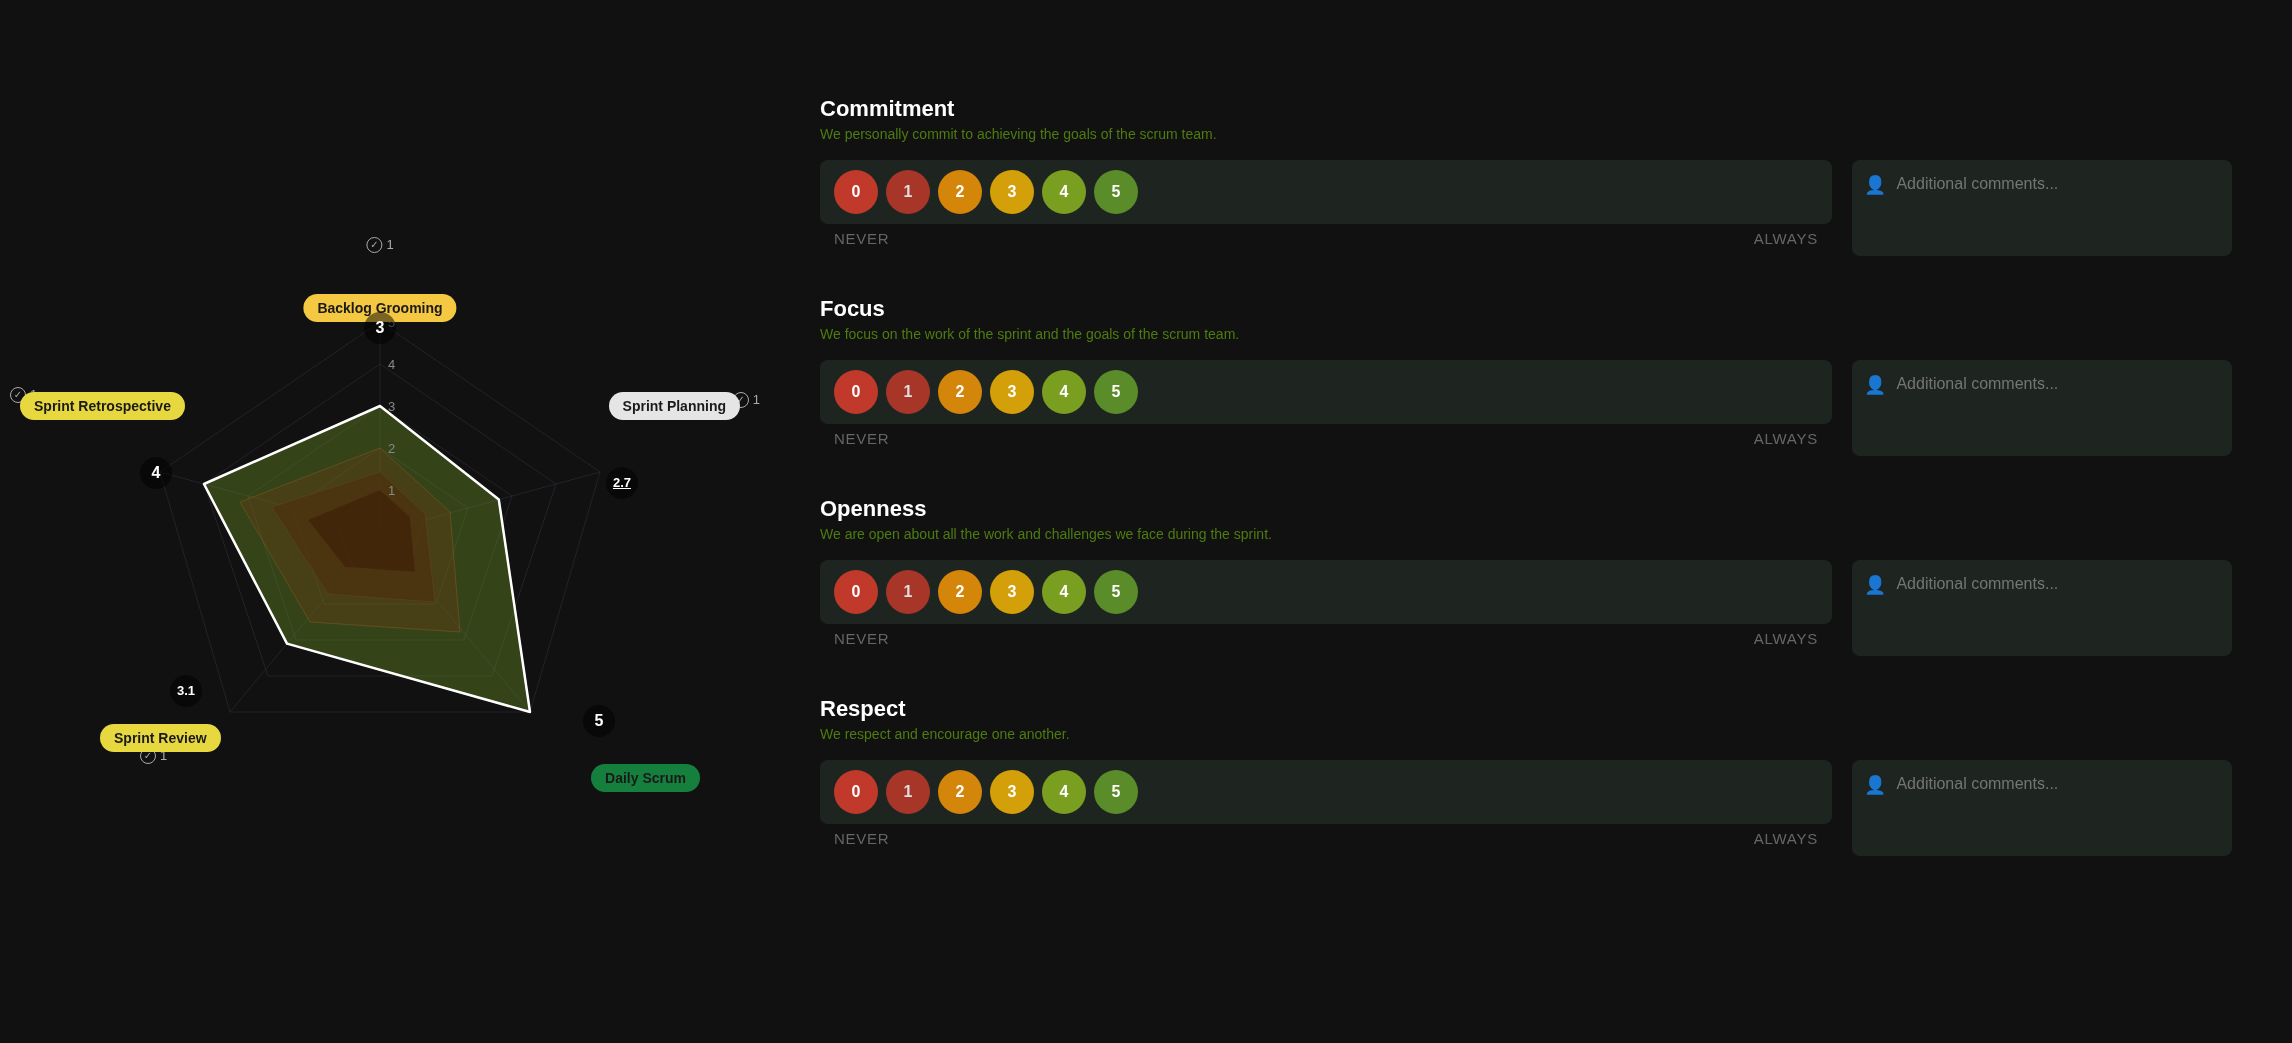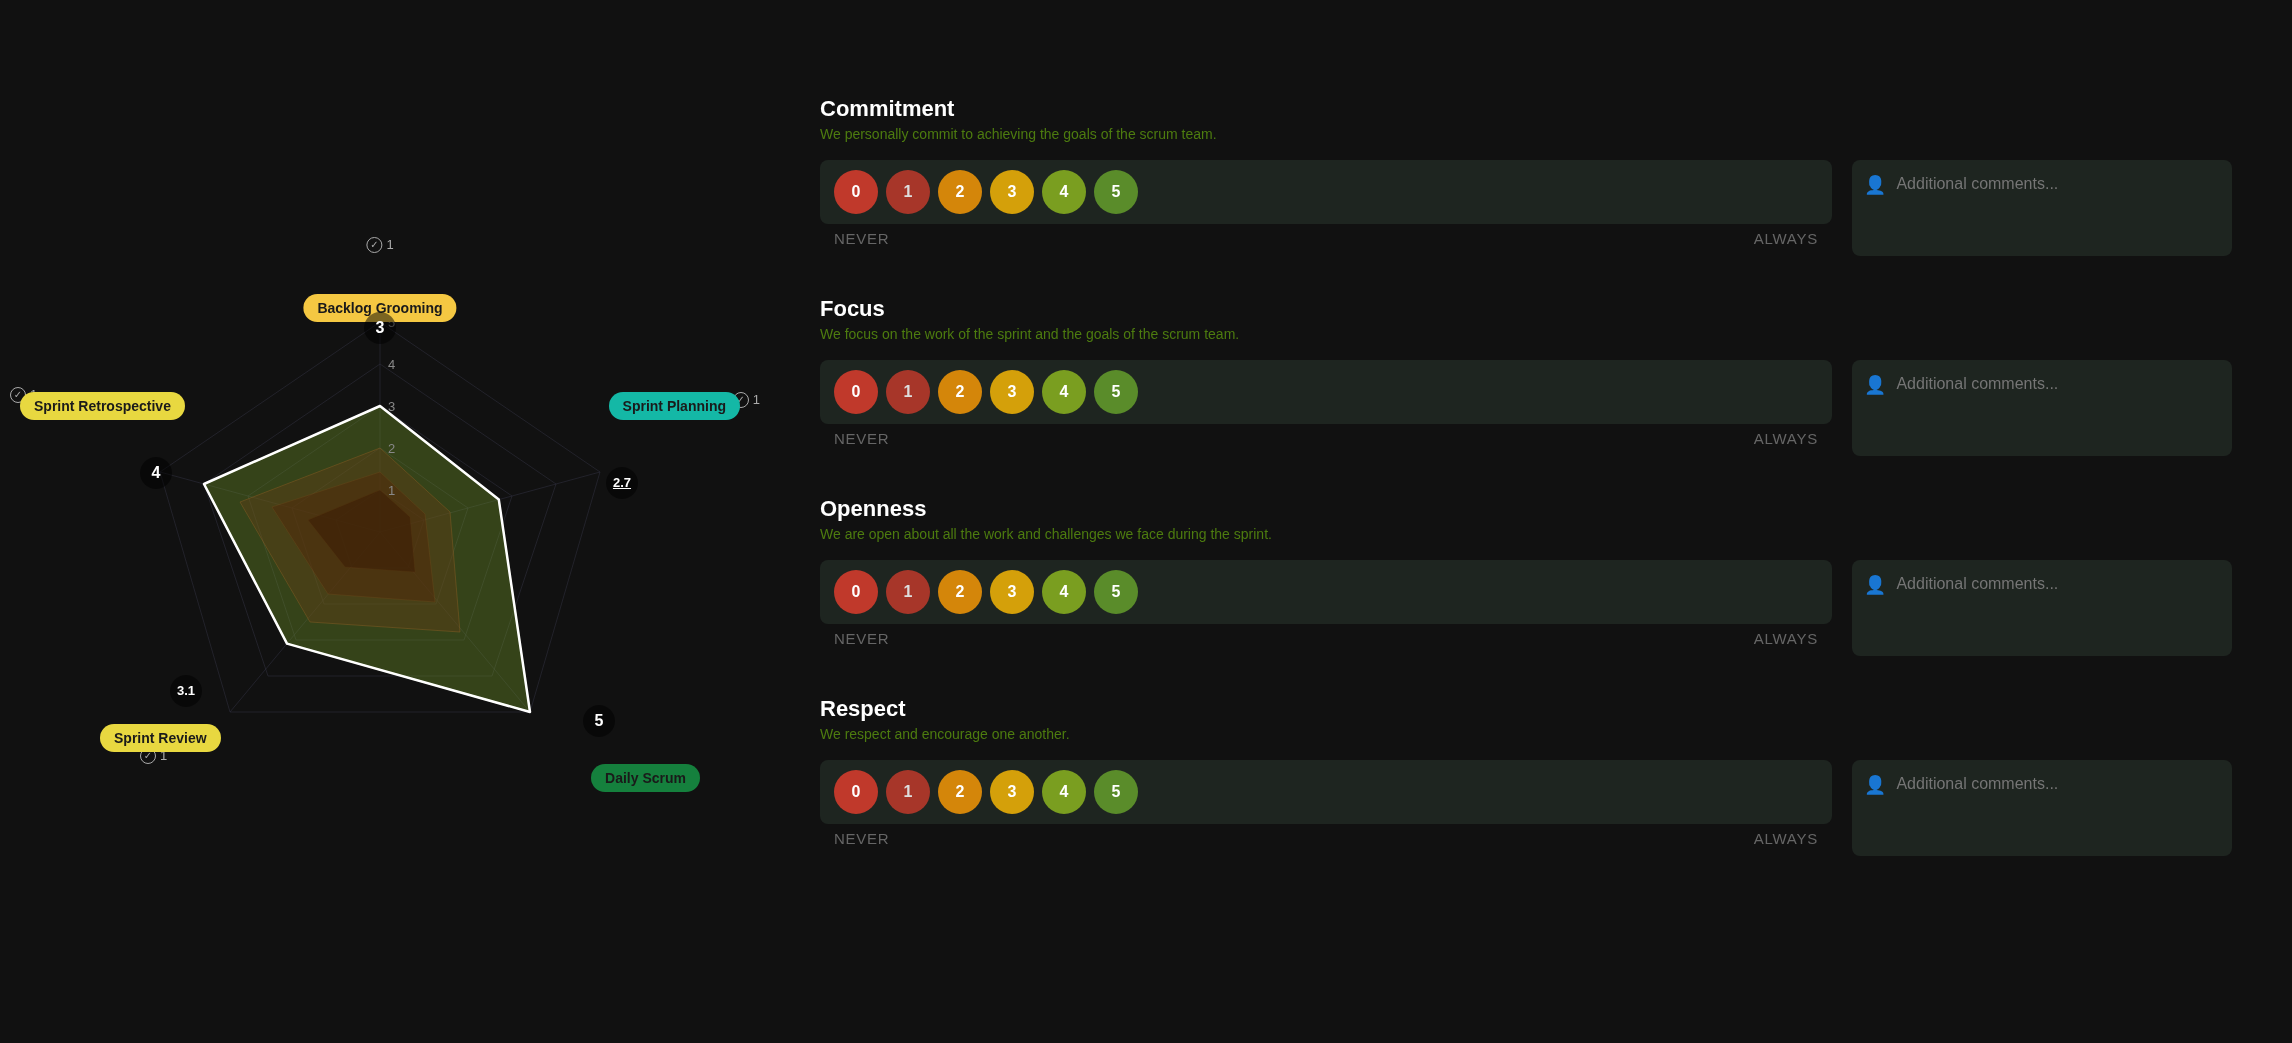--- a/index.html
+++ b/index.html
@@ -40,21 +40,21 @@
 
     .label-backlog {
       background: #f5c842;
       top: 74px;
       left: 50%;
       transform: translateX(-50%);
       margin-top: 48px;
     }
 
     .label-sprint-planning {
-      background: #14b8a6;
+      background: #e5e5e5;
       top: 220px;
       right: -60px;
     }
 
     .label-daily-scrum {
       background: #15803d;
       bottom: 80px;
       right: -20px;
     }
 

